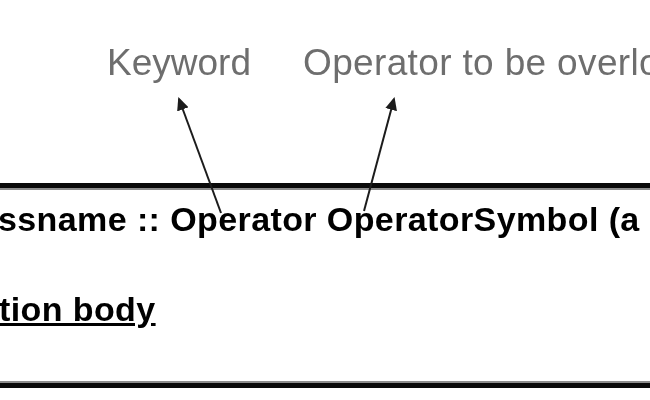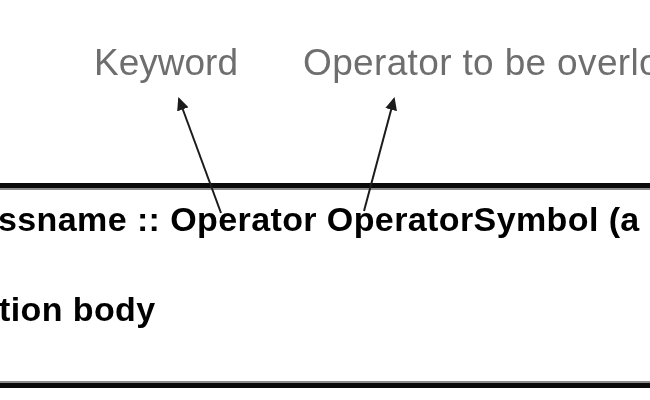--- a/index.html
+++ b/index.html
@@ -18,21 +18,21 @@
   }
   
   .callout-label {
     position: absolute;
     top: 44px;
     font-size: 37px;
     line-height: 1;
     color: #6e6e6e;
     white-space: nowrap;
   }
-  .label-keyword  { left: 94px; text-align: center; }
+  .label-keyword  { left: 107px; text-align: center; }
   .label-operator { left: 303px; letter-spacing: 0.35px; }
 
   
   .arrows-svg {
     position: absolute;
     left: 0; top: 0;
     width: 650px; height: 400px;
     pointer-events: none;
     z-index: 3;
   }
@@ -49,21 +49,21 @@
     position: absolute;
     font-size: 34px;
     font-weight: bold;
     line-height: 1;
     color: #000000;
     white-space: nowrap;
     letter-spacing: 0.4px;
     z-index: 2;
   }
   .syntax-declaration { left: -2px; top: 202px; }
-  .syntax-body        { left: -1px; top: 292px; }
+  .syntax-body        { left: -1px; top: 292px; text-decoration: underline; }
 </style>
 </head>
 <body>
 
 <div class="canvas">
 
   <div class="callout-label label-keyword">Keyword</div>
 
   <div class="callout-label label-operator">Operator to be overlo</div>
 

